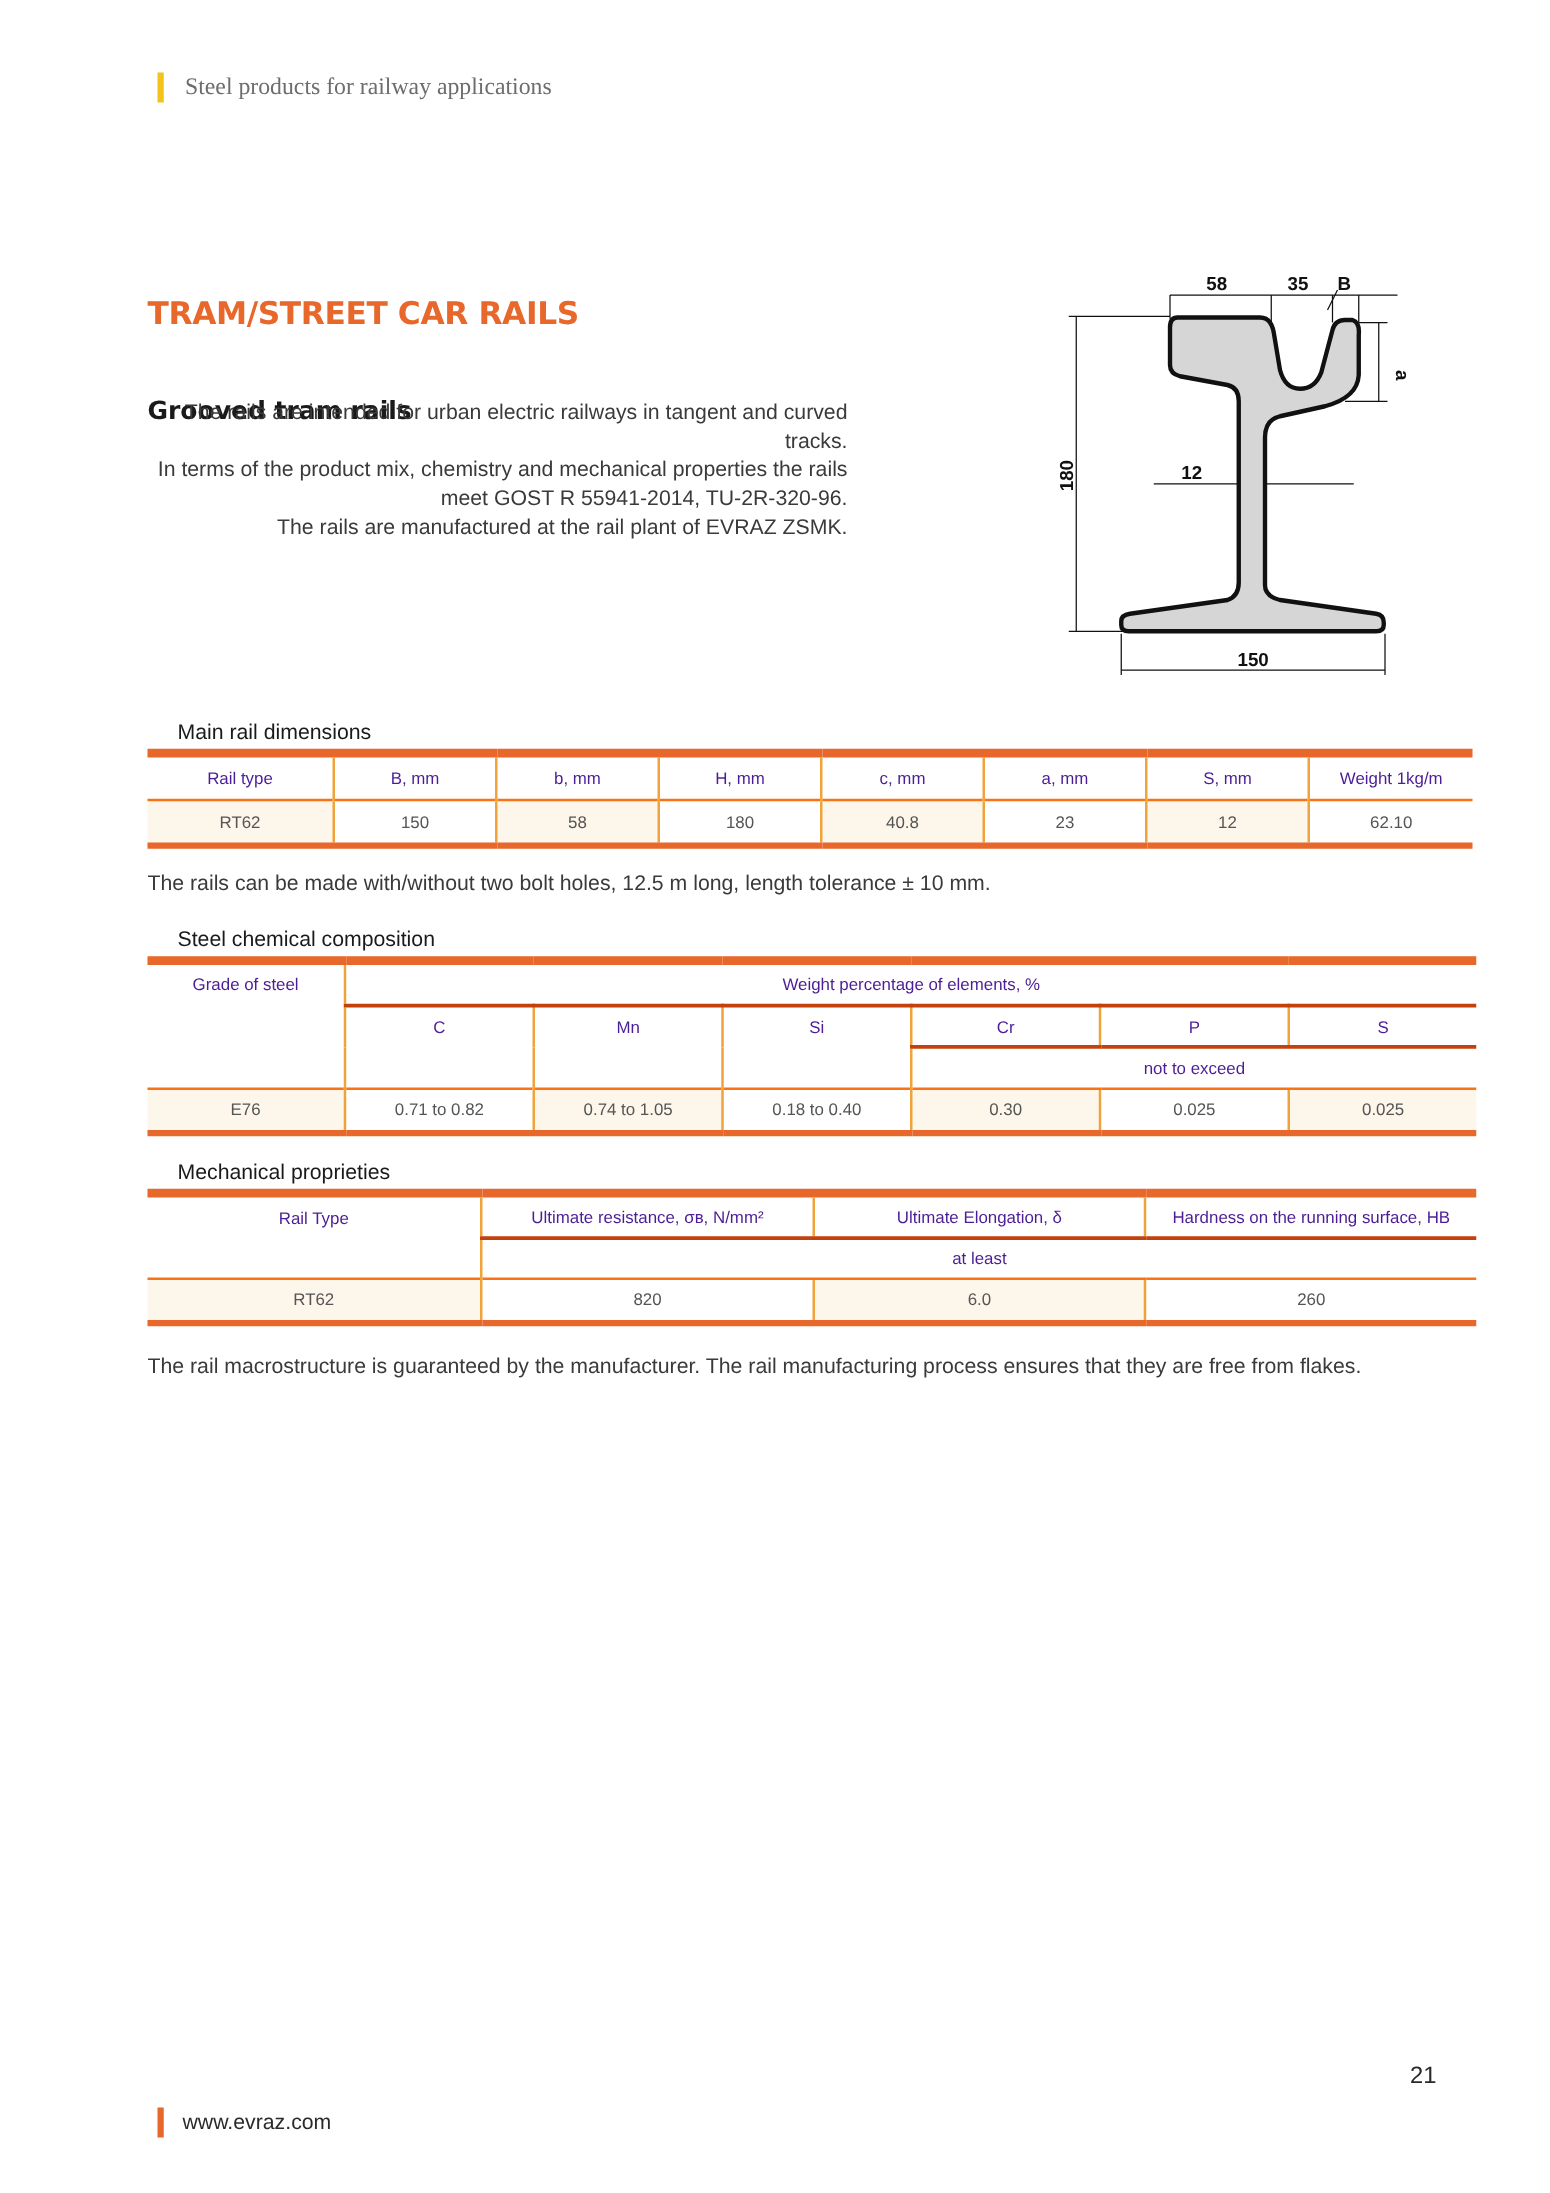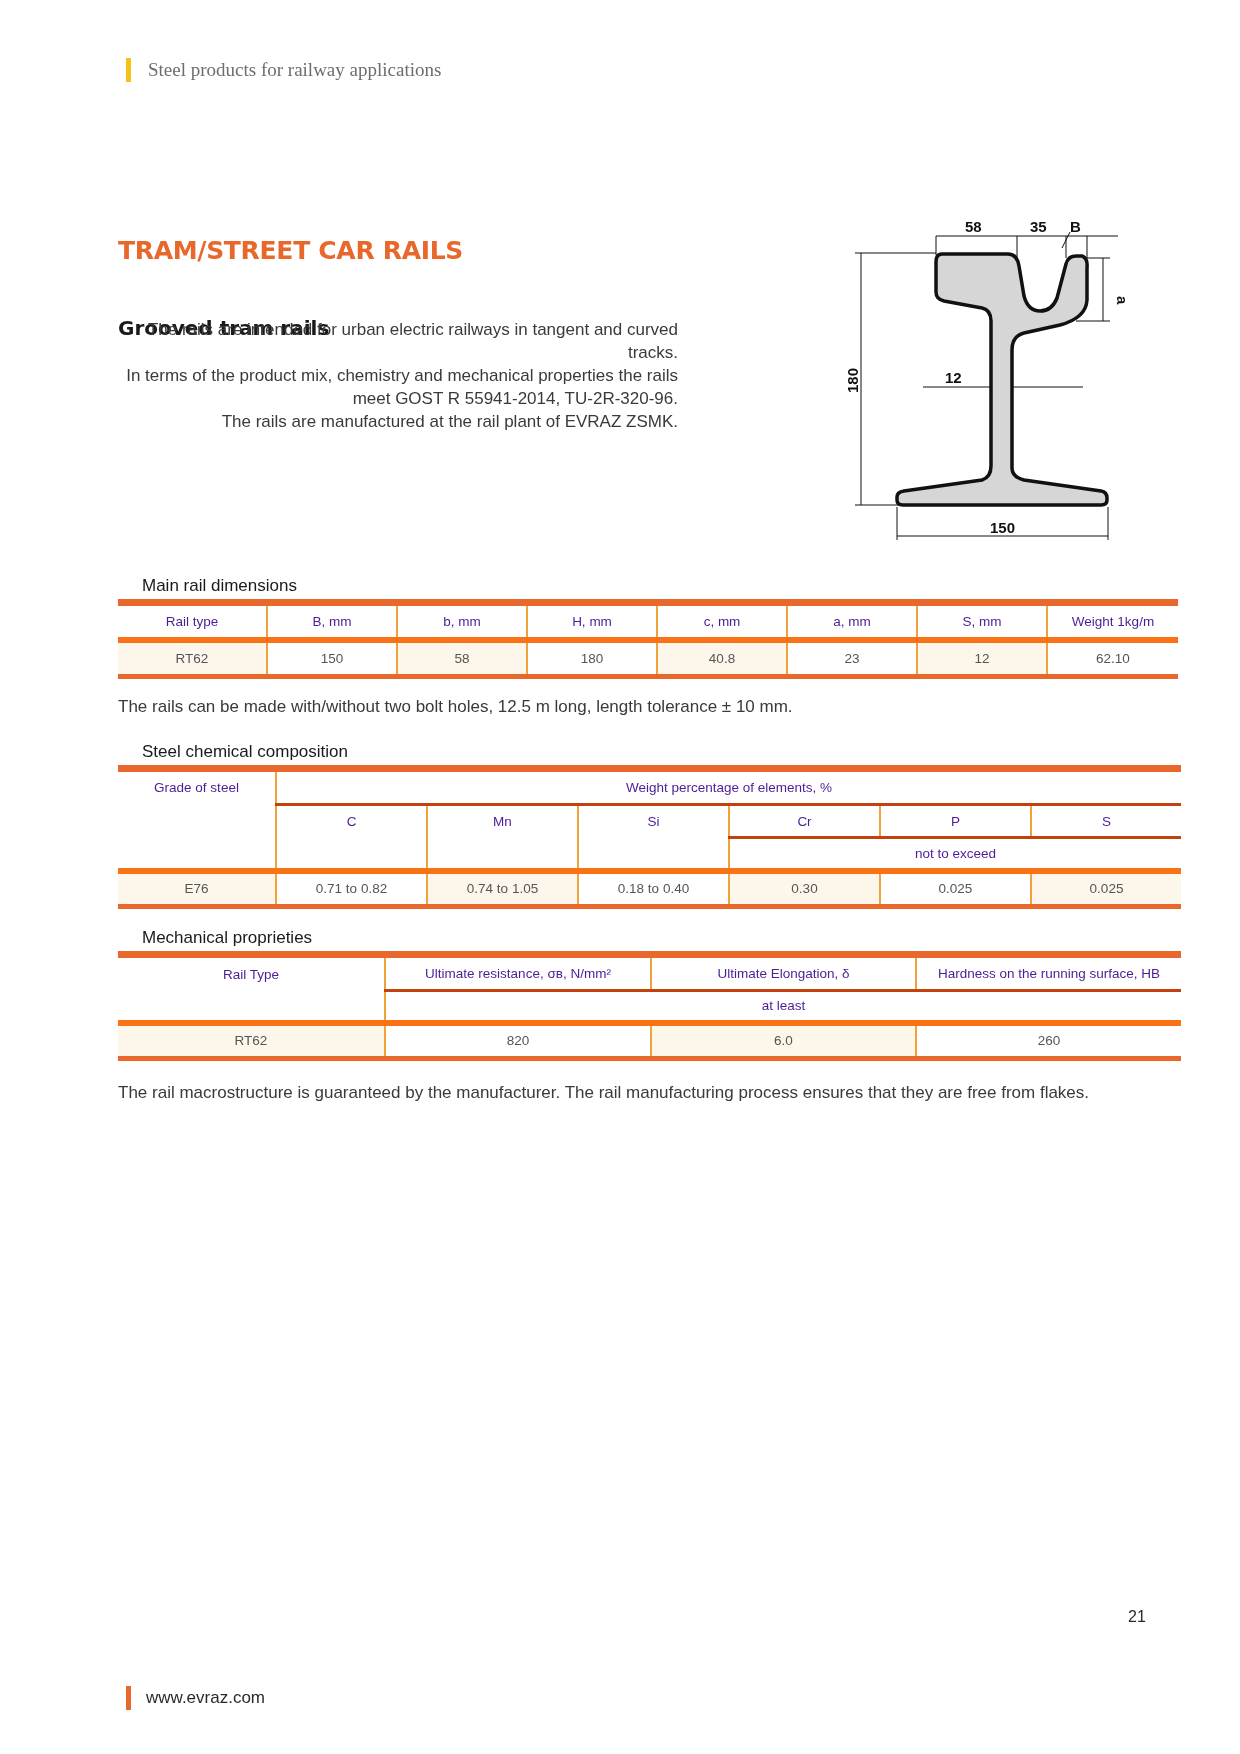--- a/index.html
+++ b/index.html
@@ -14,28 +14,28 @@
   .intro p { margin:0;text-align:right; }
   .section-title { font-size:17px; color:#1a1a1a;margin-left:24px; }
   .note { font-size:17px; color:#3a3a3a; }
 
   table.tbl { position:absolute; border-collapse:collapse; table-layout:fixed; font-size:13.5px; }
   table.tbl td { text-align:center; padding:0; color:#4c1d95; }
   table.tbl td.val { color:#555; background:#fdf6eb; }
   table.tbl td.val.white { background:#ffffff; }
 
   .bar-top { border-top:7px solid #e8672a; }
-  .bar-mid { border-top:6px solid #f97316; }
+  .bar-mid { border-top:2px solid #f97316; }
   .bar-bot { border-bottom:5px solid #e8672a; }
   .vline { border-left:2px solid #f0a33a; }
   .thin-b { border-bottom:3px solid #c2410c; }
 
   .footer-bar { left:126px; top:1686px; width:5px; height:24px; background:#e8672a; }
   .footer-text { left:146px; top:1688px; font-size:17px; color:#2a2a2a; }
-  .page-num { left:1128px; top:1608px; font-size:16px; color:#2a2a2a; }
+  .page-num { left:1128px; top:1650px; font-size:19px; color:#2a2a2a; }
 </style>
 </head>
 <body>
 
 <div class="abs header-bar"></div>
 <div class="abs header-text">Steel products for railway applications</div>
 
 <div class="abs title">TRAM/STREET CAR RAILS</div>
 <div class="abs subtitle">Grooved tram rails</div>
 <div class="abs intro">

